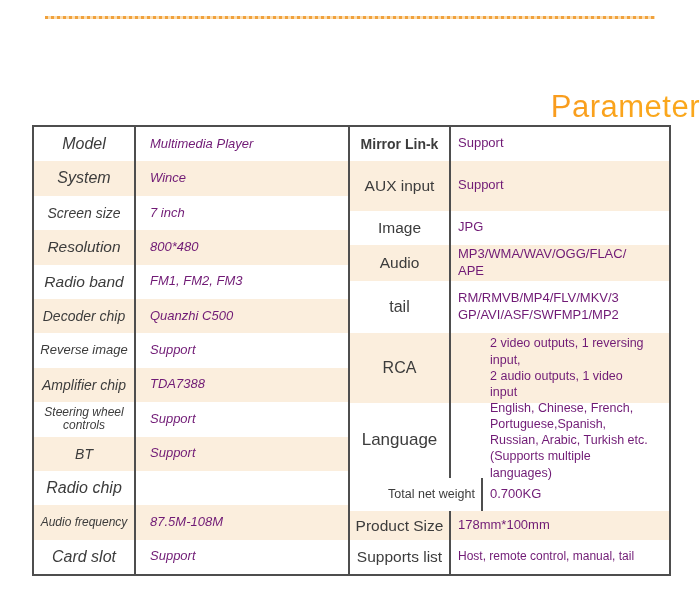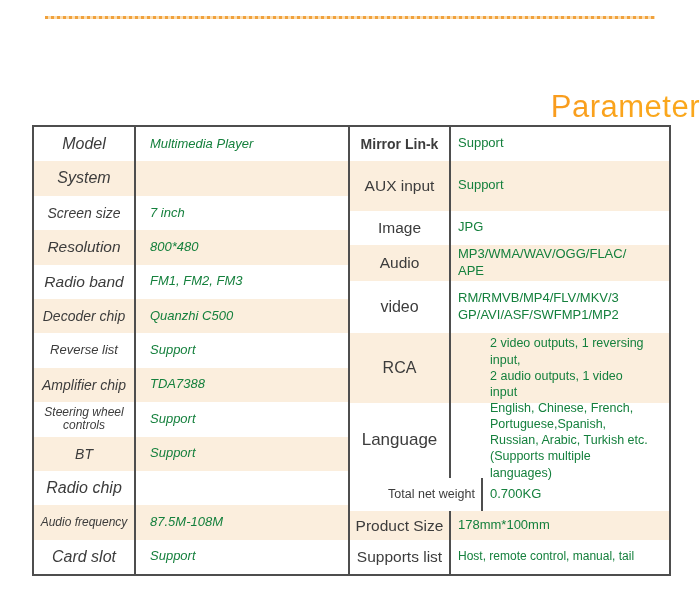--- a/index.html
+++ b/index.html
@@ -60,21 +60,21 @@
     color: #3c3c3c;
     font-size: 15.5px;
     line-height: 1.15;
     padding: 0 2px;
     white-space: pre-line;
   }
   .t-right .lbl { width: 101px; }
   .val {
     flex: 1;
     display: flex; align-items: center;
-    color: #15803d;
+    color: #701a75;
     font-size: 13px;
     line-height: 1.3;
     padding-left: 14px; padding-right: 20px;
     white-space: pre-line;
   }
   .t-right .val { padding-left: 7px; }
   .fs17 { font-size: 17px !important; }
   .fs16 { font-size: 16px !important; }
   .fs14 { font-size: 14px !important; }
   .fs13 { font-size: 13px !important; }
@@ -91,39 +91,40 @@
 
 <div class="spec">
 
   <div class="t-left">
     <div class="row">
       <div class="lbl fs16">Model</div>
       <div class="val">Multimedia Player</div>
     </div>
     <div class="row peach">
       <div class="lbl fs16">System</div>
+      <div class="val">Wince</div>
     </div>
     <div class="row">
       <div class="lbl fs14">Screen size</div>
       <div class="val">7 inch</div>
     </div>
     <div class="row peach">
       <div class="lbl">Resolution</div>
       <div class="val">800*480</div>
     </div>
     <div class="row">
       <div class="lbl">Radio band</div>
       <div class="val">FM1, FM2, FM3</div>
     </div>
     <div class="row peach">
       <div class="lbl fs14">Decoder chip</div>
       <div class="val">Quanzhi C500</div>
     </div>
     <div class="row">
-      <div class="lbl fs13">Reverse list</div>
+      <div class="lbl fs13">Reverse image</div>
       <div class="val">Support</div>
     </div>
     <div class="row peach">
       <div class="lbl fs14">Amplifier chip</div>
       <div class="val">TDA7388</div>
     </div>
     <div class="row">
       <div class="lbl fs12">Steering wheel
 controls</div>
       <div class="val">Support</div>
@@ -157,21 +158,21 @@
     <div class="row" style="height:35px">
       <div class="lbl">Image</div>
       <div class="val">JPG</div>
     </div>
     <div class="row peach" style="height:38px">
       <div class="lbl">Audio</div>
       <div class="val">MP3/WMA/WAV/OGG/FLAC/
 APE</div>
     </div>
     <div class="row" style="height:54px">
-      <div class="lbl fs16">video</div>
+      <div class="lbl fs16">tail</div>
       <div class="val">RM/RMVB/MP4/FLV/MKV/3
 GP/AVI/ASF/SWFMP1/MP2</div>
     </div>
     <div class="row peach" style="height:72px">
       <div class="lbl fs16">RCA</div>
       <div class="val fs125">2 video outputs, 1 reversing input,
 2 audio outputs, 1 video input</div>
     </div>
     <div class="row" style="height:75px">
       <div class="lbl fs17">Language</div>

